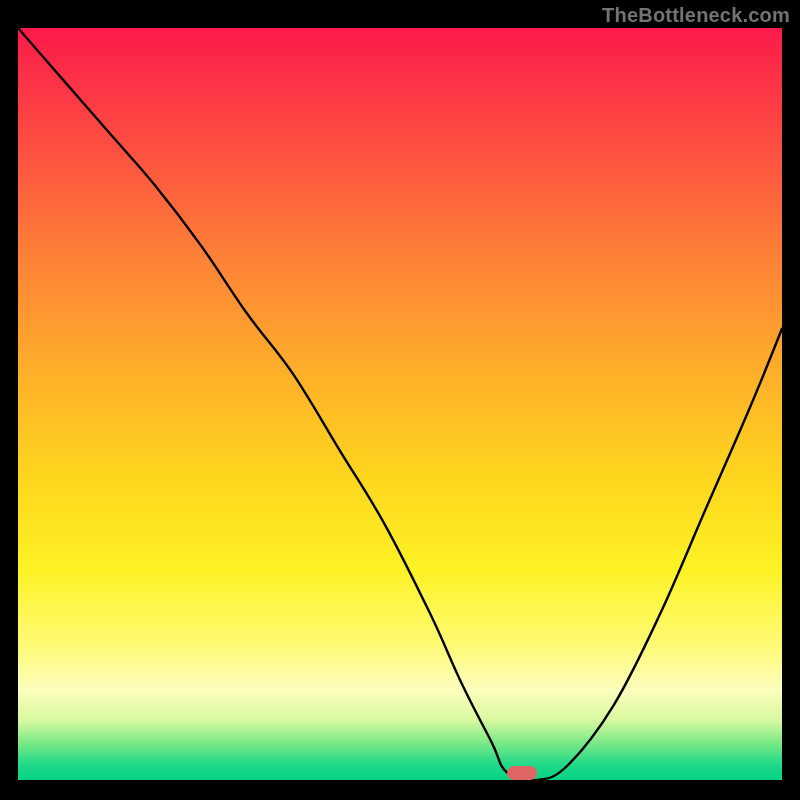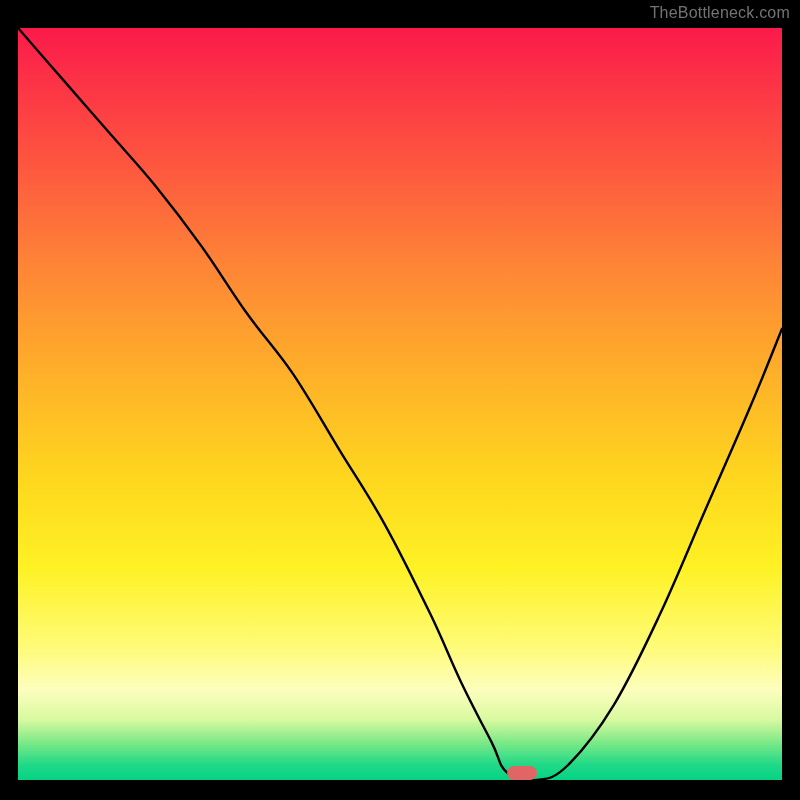--- a/index.html
+++ b/index.html
@@ -15,22 +15,22 @@
     position: relative;
     width: 800px;
     height: 800px;
     background: #000;
   }
   .watermark {
     position: absolute;
     top: 4px;
     right: 10px;
     color: #737373;
-    font-size: 16px;
-    font-weight: 400;
+    font-size: 20px;
+    font-weight: 700;
     letter-spacing: 0.2px;
     z-index: 20;
   }
   .plot-area {
     position: absolute;
     left: 18px;
     top: 28px;
     width: 764px;
     height: 752px;
     overflow: hidden;

